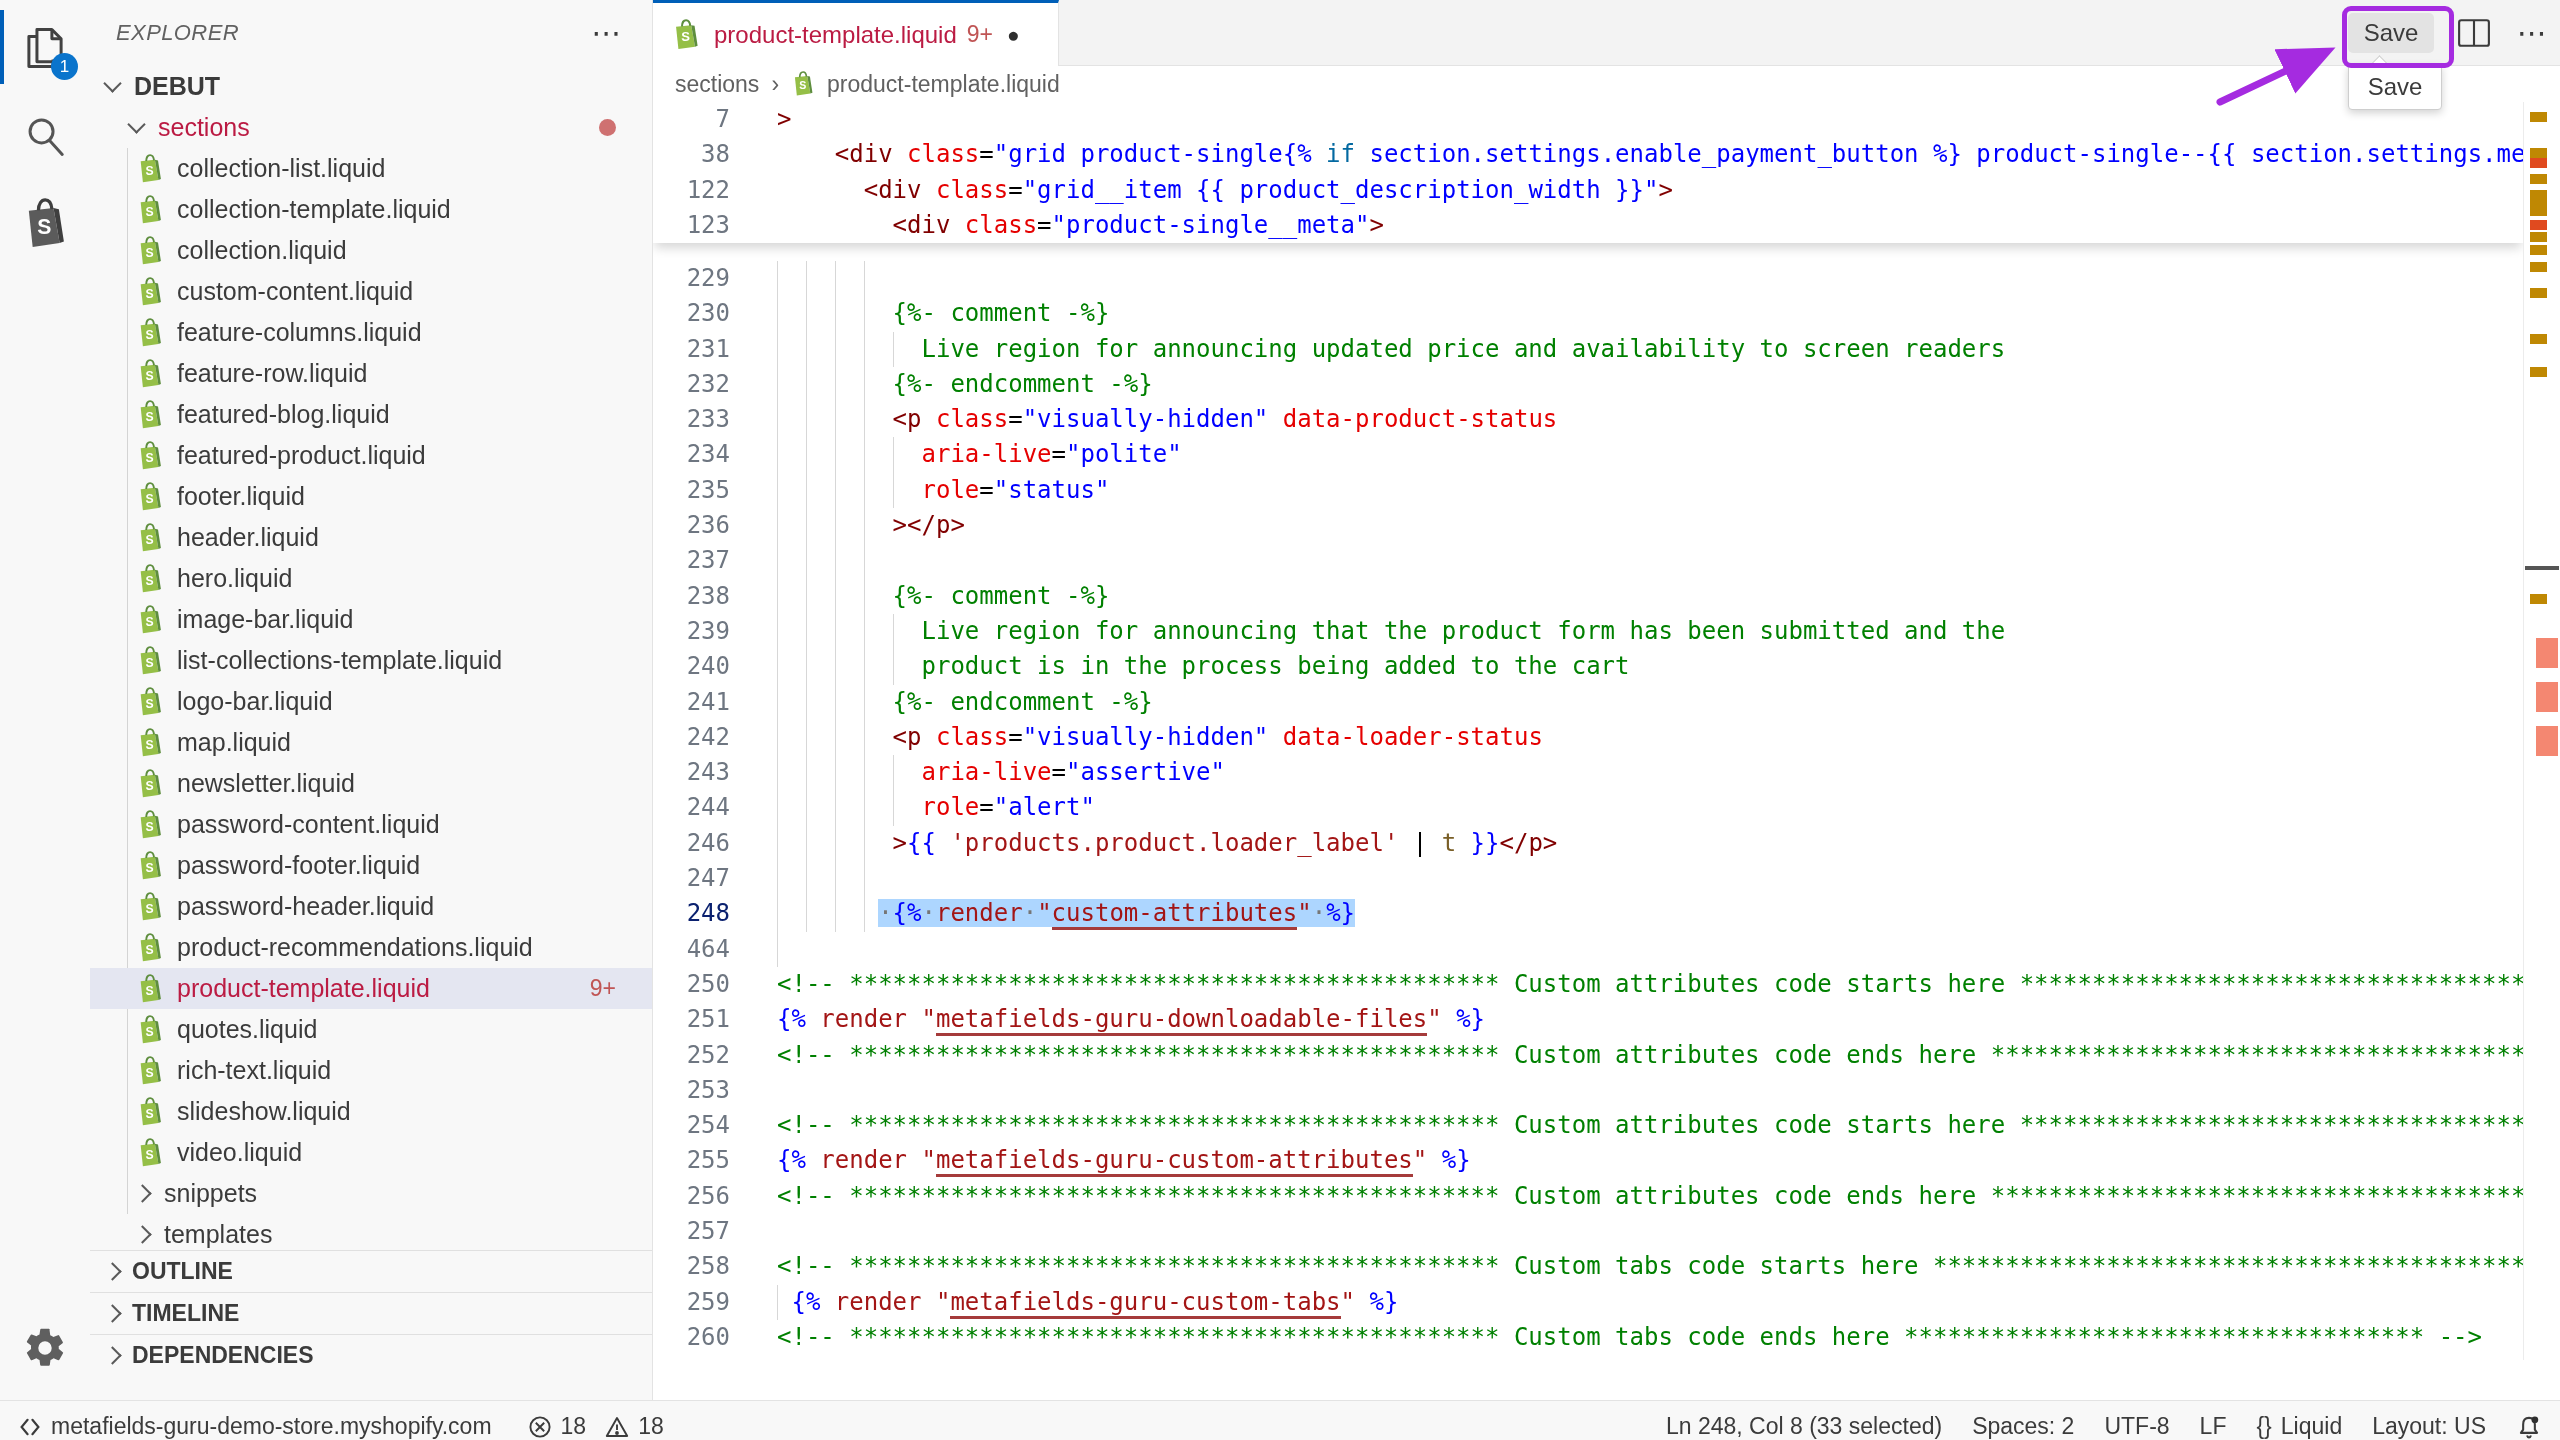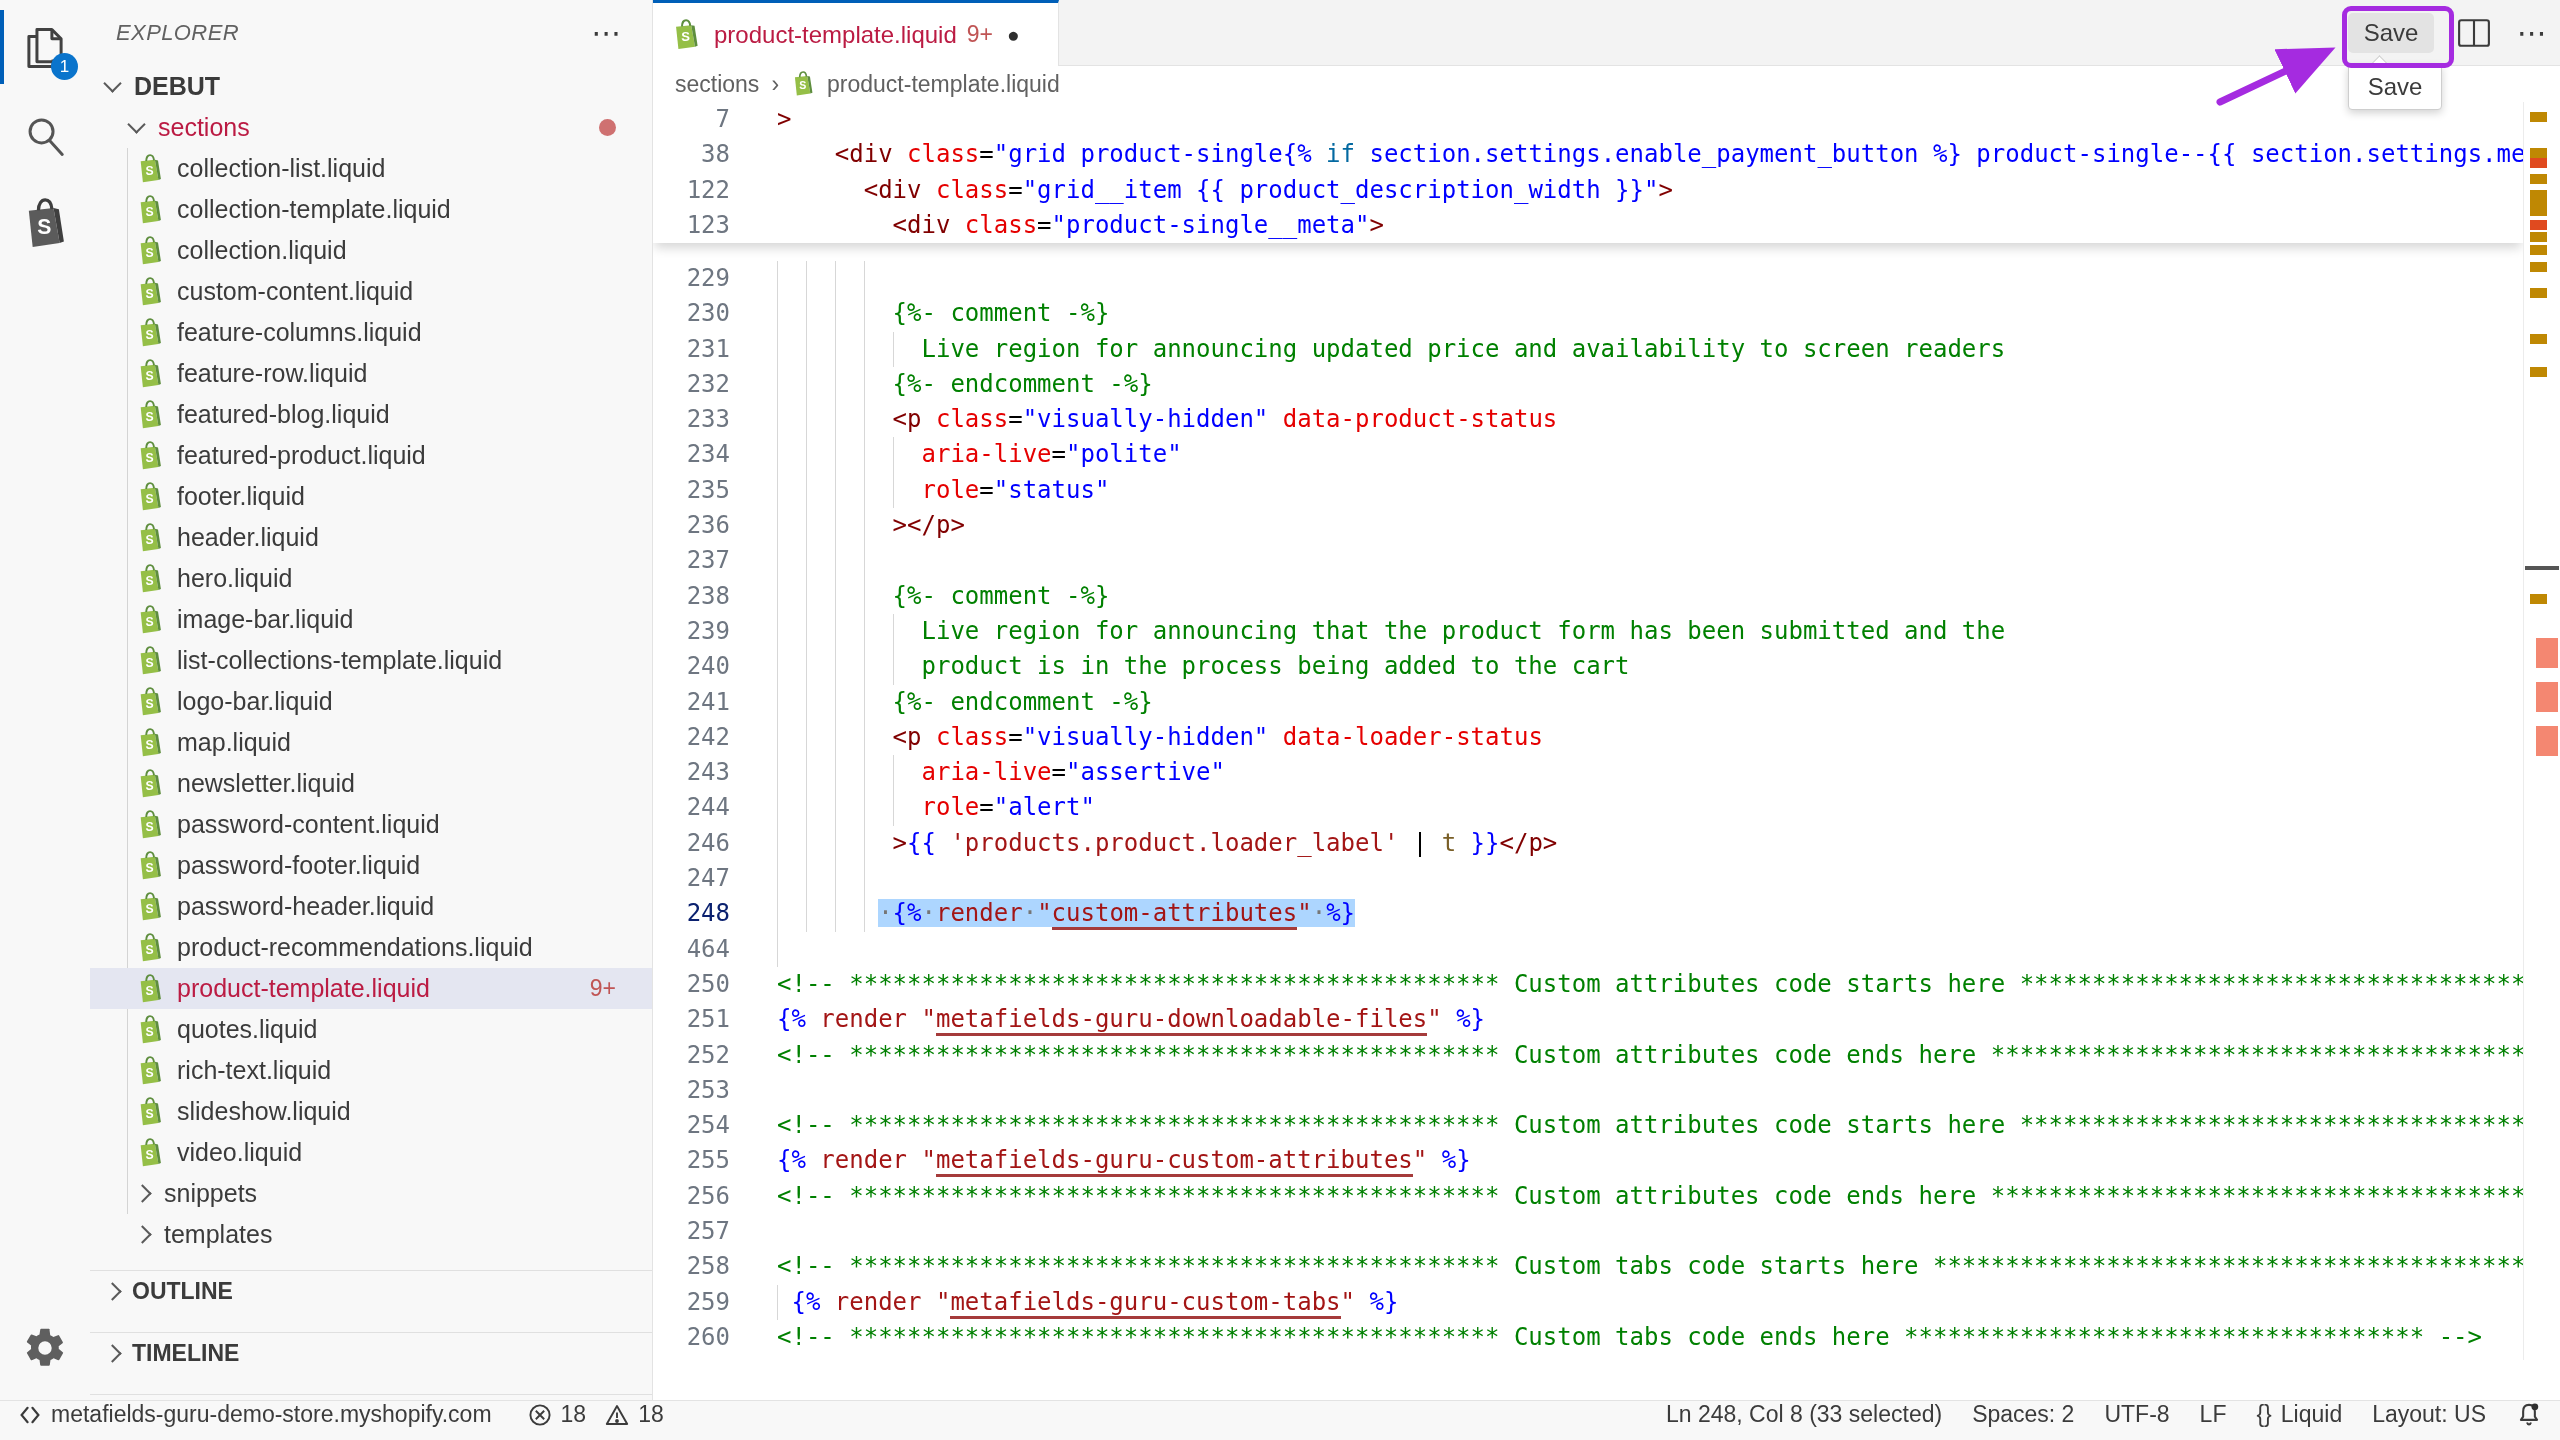--- a/index.html
+++ b/index.html
@@ -25,21 +25,21 @@
   .folder-row .flabel{color:#bb1b43;}
   .file-row{padding-left:46px;}
   .file-row.selected{background:#e4e6f1;}
   .file-row.selected .flabel{color:#bb1b43;}
   .ficon{width:28px;height:30px;flex:none;display:inline-flex;}
   .flabel{margin-left:13px;white-space:nowrap;}
   .fbadge{position:absolute;right:36px;color:#c05555;font-size:23px;}
   .mod-dot{position:absolute;right:36px;width:17px;height:17px;border-radius:50%;background:#cf7171;}
   .tree-guide{position:absolute;left:37px;top:82px;height:1066px;width:1px;background:#d4d4d4;}
   #sb-sections{position:absolute;top:1250px;left:0;right:0;}
-  .sb-sec{height:41px;border-top:1px solid #e0e0e0;display:flex;align-items:center;padding-left:16px;font-weight:bold;font-size:23px;background:#f8f8f8;cursor:pointer;margin-top:20px;}
+  .sb-sec{height:41px;border-top:1px solid #e0e0e0;display:flex;align-items:center;padding-left:16px;font-weight:bold;font-size:23px;background:#f8f8f8;cursor:pointer;}
   .sb-sec .chev{margin-right:13px;}
   
   .editor{position:absolute;left:653px;top:0;right:0;height:1400px;}
   .tabbar{position:absolute;top:0;left:0;right:0;height:66px;background:#f3f3f3;border-bottom:1px solid #e3e3e3;box-sizing:border-box;}
   .tab{position:absolute;left:0;top:0;width:406px;height:66px;background:#fff;border-top:3px solid #005fb8;border-right:1px solid #e3e3e3;
        display:flex;align-items:center;padding:0 18px;box-sizing:border-box;overflow:hidden;cursor:pointer;}
   .tab .ficon{width:30px;height:32px;}
   .tab-title{color:#bb1b43;font-size:24px;margin-left:13px;white-space:nowrap;}
   .tab-badge{color:#c05555;font-size:23px;margin-left:10px;}
   .tab-dirty{color:#2f2f2f;font-size:21px;margin-left:14px;}
@@ -67,21 +67,21 @@
   .sel{background:#add6ff;}
   .ruler{position:absolute;top:0;right:0;bottom:0;width:36px;background:#fff;border-left:1px solid #ececec;z-index:6;}
   .mark{position:absolute;}
   .mark.warn{left:6px;width:17px;background:#bf8803;}
   .mark.err{left:6px;width:17px;background:#e04a1f;}
   .mark.mod{left:12px;width:22px;background:#f48771;}
   .mark.pos{left:1px;width:34px;background:#555;}
   
   .statusbar{position:absolute;left:0;right:0;bottom:0;height:40px;background:#f8f8f8;border-top:1px solid #e3e3e3;box-sizing:border-box;
              display:flex;align-items:center;justify-content:space-between;padding:0 18px;font-size:23px;color:#3b3b3b;}
-  .st-group{display:flex;align-items:flex-start;gap:30px;height:100%;}
+  .st-group{display:flex;align-items:flex-end;gap:30px;height:100%;}
   .st-item{display:flex;align-items:center;gap:9px;cursor:pointer;white-space:nowrap;}
   
   .ann-rect{position:absolute;left:2342px;top:6px;width:102px;height:52px;border:5px solid #a52be0;border-radius:9px;z-index:10;pointer-events:none;}
   .ann-arrow{position:absolute;left:2212px;top:40px;z-index:10;pointer-events:none;}
   .tooltip{position:absolute;left:2348px;top:64px;width:92px;height:44px;background:#fff;border:1px solid #cecece;border-radius:4px;
            box-shadow:0 3px 9px rgba(0,0,0,.18);z-index:9;display:flex;align-items:center;justify-content:center;font-size:24px;color:#3b3b3b;}
   .tooltip .caret{position:absolute;top:-7px;left:24px;width:12px;height:12px;background:#fff;border-left:1px solid #cecece;border-top:1px solid #cecece;transform:rotate(45deg);}
 </style>
 </head>
 <body>

